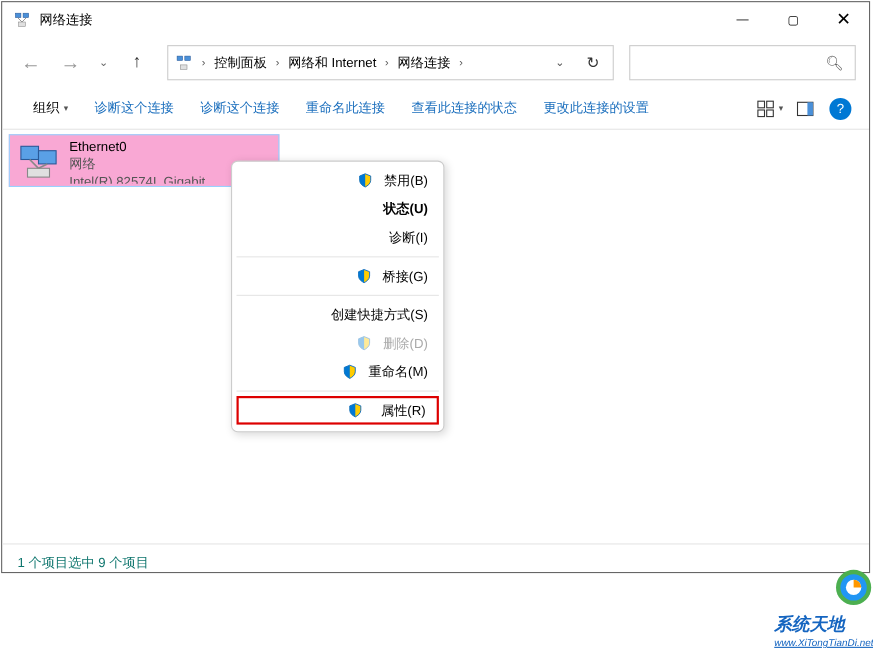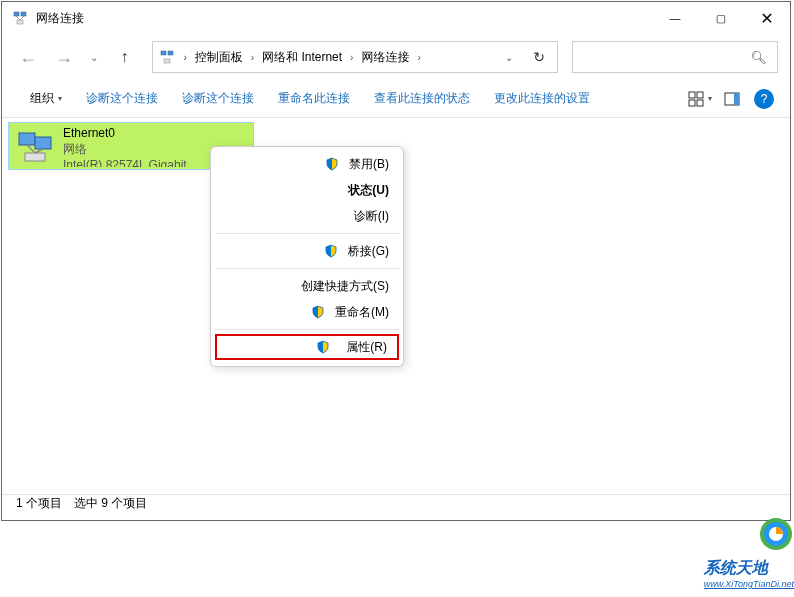--- a/index.html
+++ b/index.html
@@ -32,35 +32,35 @@
     .toolbar-item { padding: 0 12px; color: #000; display: flex; align-items: center; gap: 4px; }
     .toolbar-item.blue { color: #1a6ebd; }
     .toolbar-spacer { flex: 1; }
     .toolbar-view { display: flex; align-items: center; gap: 4px; color: #333; padding: 0 6px; }
     .toolbar-dd { font-size: 8px; color: #555; }
     .view-ico { width: 16px; height: 16px; }
     .help-icon { width: 20px; height: 20px; background: #0078d4; border-radius: 50%; color: #fff; display: flex; align-items: center; justify-content: center; font-size: 12px; margin-left: 8px; }
     
     .content { flex: 1; position: relative; padding: 4px 6px; }
     
-    .adapter-item { width: 246px; height: 48px; background: #bef264; border: 1px solid #99d1ff; display: flex; padding: 2px 6px; gap: 8px; }
+    .adapter-item { width: 246px; height: 48px; background: #f9a8d4; border: 1px solid #99d1ff; display: flex; padding: 2px 6px; gap: 8px; }
     .adapter-icon { width: 40px; height: 40px; flex-shrink: 0; margin-top: 2px; }
     .adapter-text { font-size: 12px; line-height: 1.35; color: #000; overflow: hidden; }
     .adapter-text .sub { color: #555; }
     
     .context-menu { position: absolute; left: 210px; top: 146px; width: 194px; background: #fff; border: 1px solid #ccc; border-radius: 6px; box-shadow: 2px 2px 8px rgba(0,0,0,0.15); padding: 4px 0; font-size: 12px; }
     .ctx-item { display: flex; align-items: center; height: 26px; padding: 0 14px 0 12px; gap: 10px; justify-content: flex-end; }
     .ctx-item.bold { font-weight: 700; }
     .ctx-item.disabled { color: #aaa; }
     .ctx-item.highlighted { border: 2px solid #d00; margin: 2px 4px; height: 26px; padding: 0 10px 0 8px; gap: 16px; }
     .ctx-separator { height: 1px; background: #e5e5e5; margin: 4px 4px; }
     .shield-icon { width: 14px; height: 14px; flex-shrink: 0; }
     .shield-spacer { width: 14px; flex-shrink: 0; }
     
-    .statusbar { height: 26px; display: flex; align-items: flex-start; padding: 0 14px; gap: 12px; font-size: 12px; color: #000000; border-top: 1px solid #e5e5e5; }
+    .statusbar { height: 26px; display: flex; align-items: flex-end; padding: 0 14px; gap: 0; font-size: 12px; color: #0f766e; border-top: 1px solid #e5e5e5; }
     
     .watermark { position: absolute; right: 0; bottom: 8px; display: flex; align-items: flex-end; gap: 6px; flex-direction: column; }
     .wm-logo { width: 36px; height: 36px; }
     .wm-text { font-size: 16px; font-weight: 700; color: #1565c0; font-style: italic; }
     .wm-sub { font-size: 9px; color: #1565c0; display: block; font-style: italic; text-decoration: underline; }
   </style>
 </head>
 <body>
 
 <div class="window">
@@ -187,20 +187,27 @@
         <path d="M7 1 L12 3 L12 7 C12 10 9 12 7 13 C5 12 2 10 2 7 L2 3 Z" fill="#ffcc00" stroke="#0066cc" stroke-width="0.8"></path>
         <path d="M7 1 L7 13 C5 12 2 10 2 7 L2 3 Z" fill="#0078d4"></path>
       </svg>
     <span>桥接(G)</span>
   </div>
   <div class="ctx-separator"></div>
   <div class="ctx-item">
     <span class="shield-spacer"></span>
     <span>创建快捷方式(S)</span>
   </div>
+  <div class="ctx-item disabled">
+    <svg class="shield-icon" viewBox="0 0 14 14" opacity="0.4">
+        <path d="M7 1 L12 3 L12 7 C12 10 9 12 7 13 C5 12 2 10 2 7 L2 3 Z" fill="#ffcc00" stroke="#0066cc" stroke-width="0.8"></path>
+        <path d="M7 1 L7 13 C5 12 2 10 2 7 L2 3 Z" fill="#0078d4"></path>
+      </svg>
+    <span>删除(D)</span>
+  </div>
   <div class="ctx-item">
     <svg class="shield-icon" viewBox="0 0 14 14">
         <path d="M7 1 L12 3 L12 7 C12 10 9 12 7 13 C5 12 2 10 2 7 L2 3 Z" fill="#ffcc00" stroke="#0066cc" stroke-width="0.8"></path>
         <path d="M7 1 L7 13 C5 12 2 10 2 7 L2 3 Z" fill="#0078d4"></path>
       </svg>
     <span>重命名(M)</span>
   </div>
   <div class="ctx-separator"></div>
   <div class="ctx-item highlighted">
     <svg class="shield-icon" viewBox="0 0 14 14">

